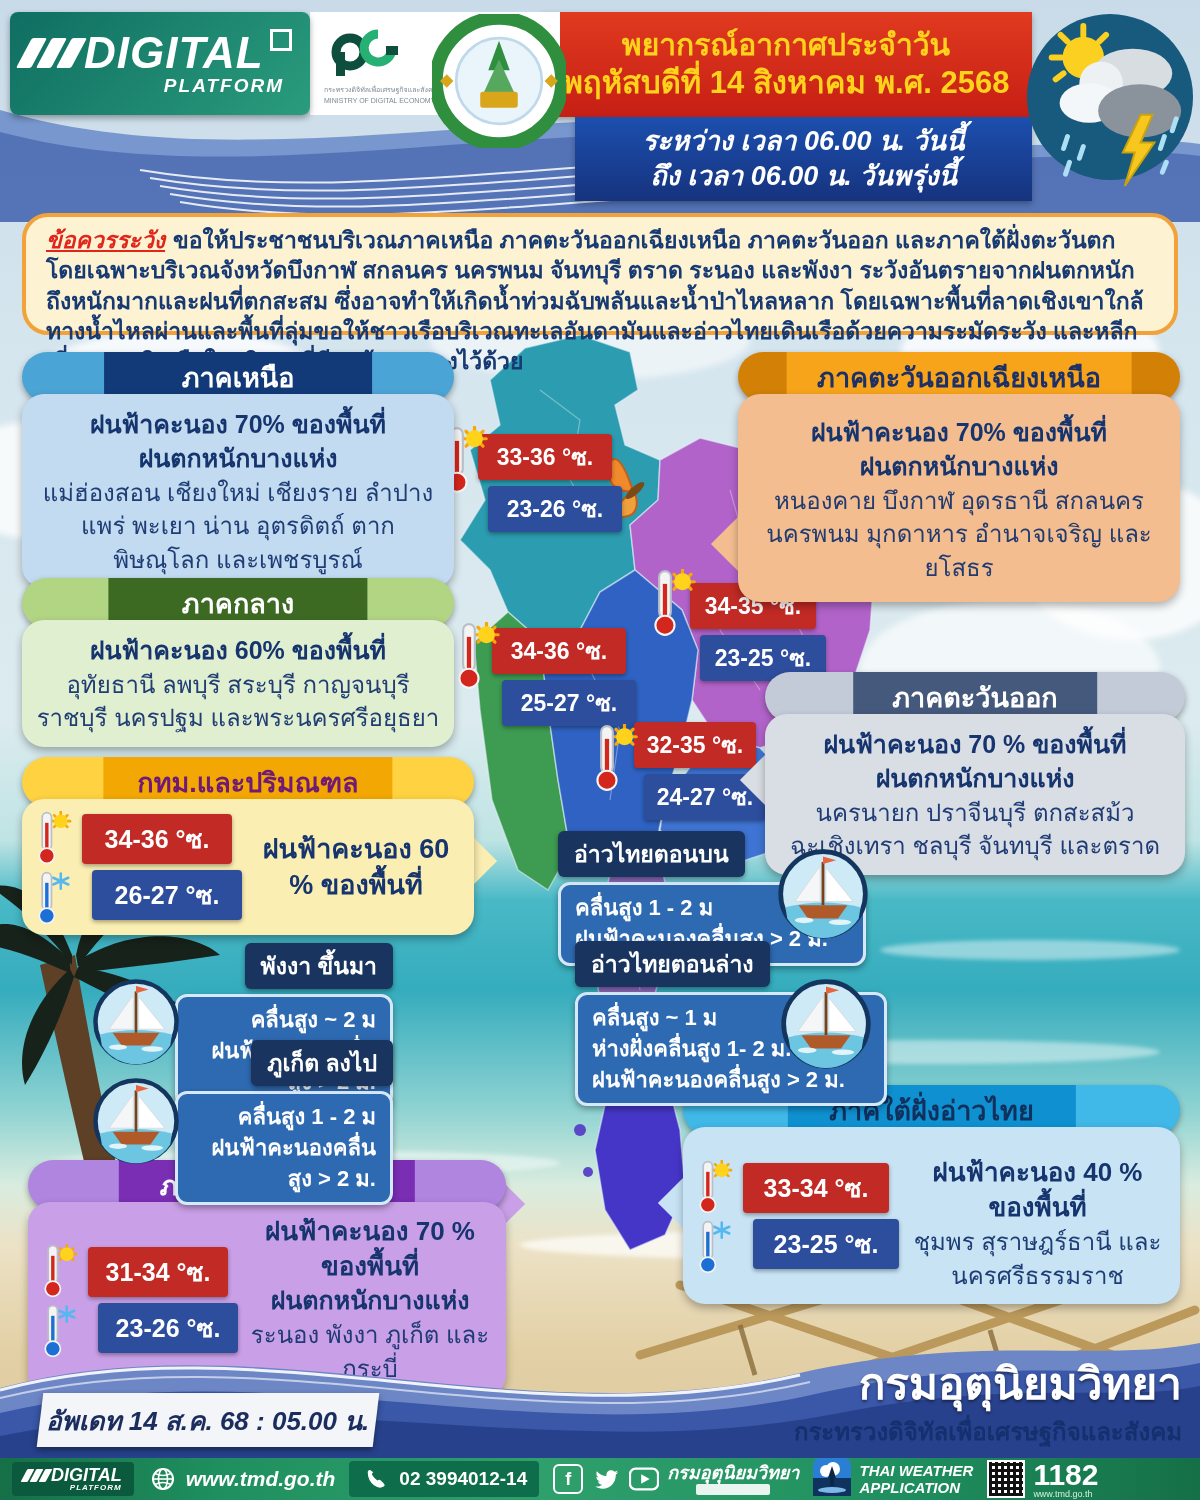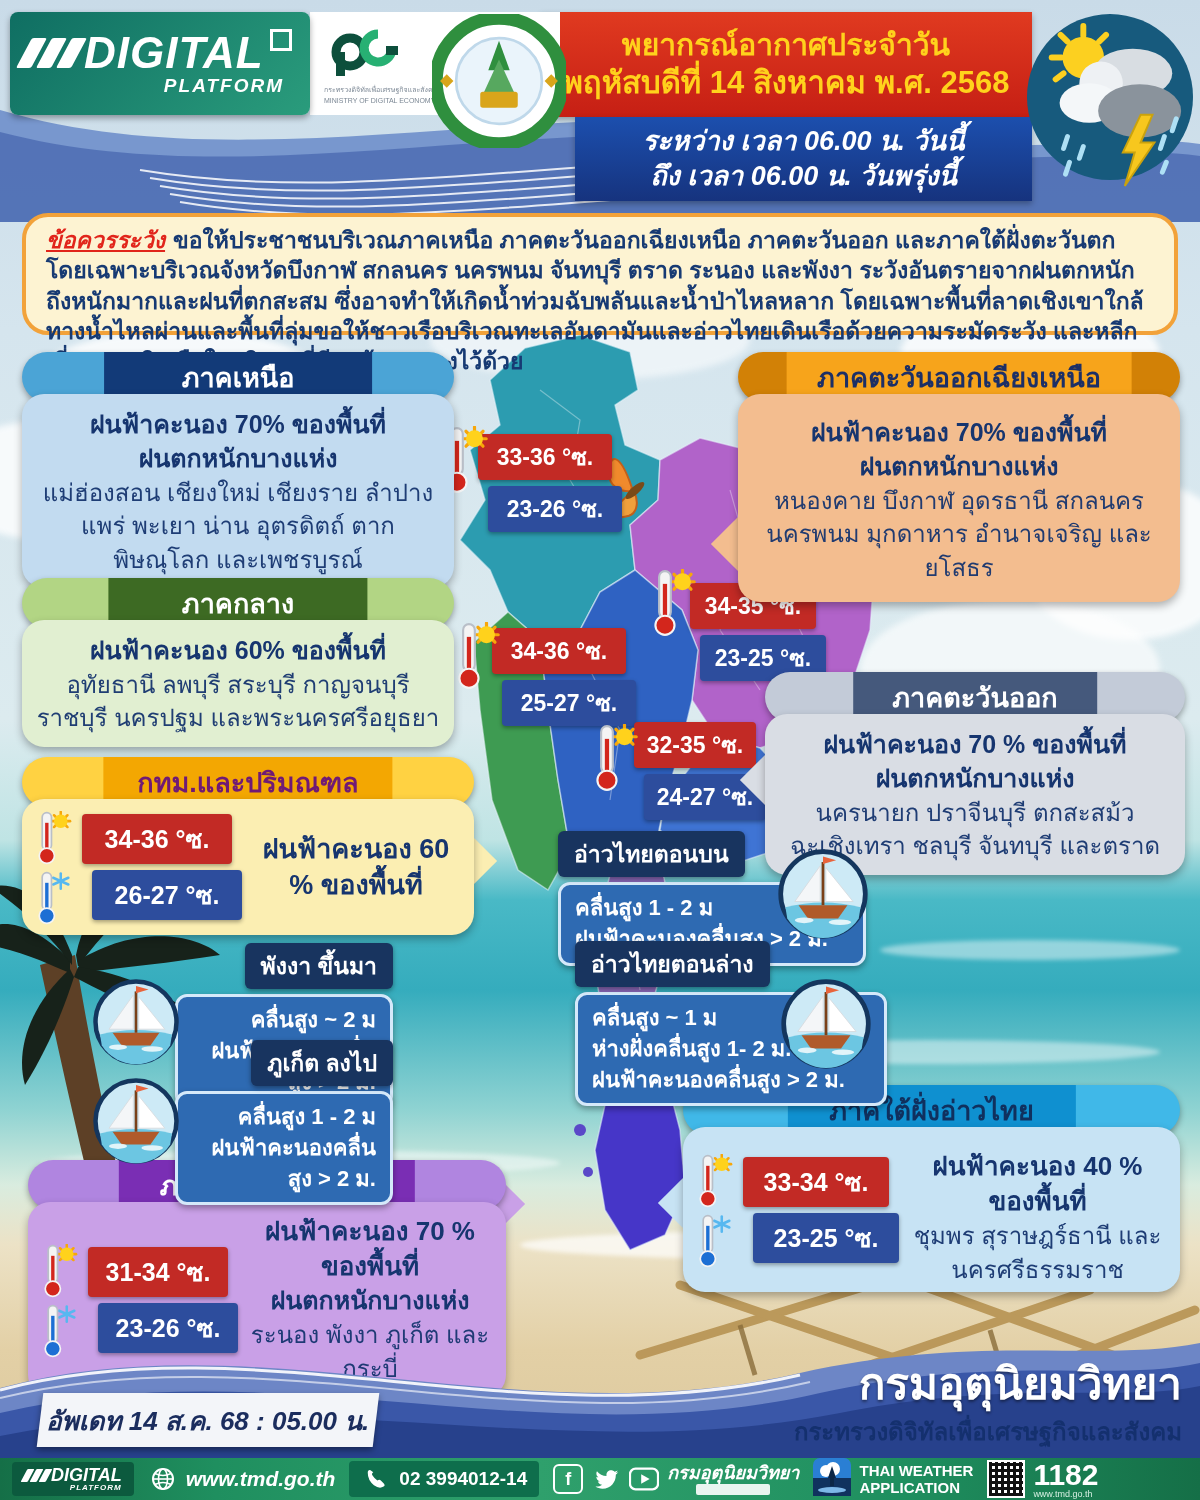--- a/index.html
+++ b/index.html
@@ -81,21 +81,21 @@
   .gb-digital .pf{font-style:italic;font-weight:bold;font-size:8px;letter-spacing:1px;text-align:right;line-height:1;}
   .gb-site{display:flex;align-items:center;gap:8px;font-weight:bold;font-style:italic;font-size:21px;}
   .gb-phone{display:flex;align-items:center;gap:8px;background:#0e6e4c;border-radius:4px;padding:3px 12px;font-weight:bold;font-size:19px;}
   .gb-social{display:flex;align-items:center;gap:8px;}
   .soc{width:30px;height:30px;display:flex;align-items:center;justify-content:center;}
   .fbox{width:26px;height:26px;border:2.5px solid #fff;border-radius:6px;color:#fff;font-weight:bold;font-size:18px;display:flex;align-items:center;justify-content:center;}
   .gb-handle{display:flex;flex-direction:column;align-items:center;line-height:1;}
   .gb-handle .h1{font-style:italic;font-weight:bold;font-size:18px;}
   .gb-handle .pill{width:74px;height:11px;background:#fff;border-radius:2px;margin-top:2px;opacity:.9;}
   .gb-app{display:flex;align-items:center;gap:8px;}
-  .appname{font-weight:bold;font-size:15px;line-height:1.15;}
+  .appname{font-style:italic;font-weight:bold;font-size:15px;line-height:1.15;}
   .gb-qr{display:flex;align-items:center;gap:8px;}
   .qr{width:34px;height:34px;border:2px solid #fff;background-color:#fff;
       background-image:repeating-linear-gradient(0deg,#111 0 3px,transparent 3px 6px),repeating-linear-gradient(90deg,#111 0 3px,#fff 3px 6px);}
   .hotline{font-weight:bold;font-size:30px;line-height:1;}
   .hotsub{font-size:9px;color:#d6efe2;line-height:1;}
 </style>
 </head>
 <body>
 
 <div class="stage">
@@ -506,21 +506,21 @@
         </div>
         <div class="bline" style="flex:1;font-size:27px;">ฝนฟ้าคะนอง 60 % ของพื้นที่</div>
       </div>
     </div>
   </div>
 
   <div class="card" style="left:683px;top:1085px;width:497px;">
     <div class="tab" style="background:#40b8e8;">
       <div class="tab-inner" style="background:#0f90d0;color:#10305e;width:58%;">ภาคใต้ฝั่งอ่าวไทย</div>
     </div>
-    <div class="cbody" style="background:#c7e3f4;padding:6px 14px;">
+    <div class="cbody" style="background:#c7e3f4;padding:12px 14px;">
       <div class="tailsq" style="background:#c7e3f4;left:-16px;top:54px;"></div>
       <div class="fleft">
         <div class="iconcol">
           <span><svg width="36" height="54" viewBox="0 0 40 64">
                 <g stroke="#f7a70a" stroke-width="3" stroke-linecap="round">
                   <line x1="28" y1="1" x2="28" y2="6"></line>
                   <line x1="17" y1="12" x2="22" y2="12"></line>
                   <line x1="34" y1="12" x2="39" y2="12"></line>
                   <line x1="20" y1="5" x2="23" y2="8"></line>
                   <line x1="36" y1="5" x2="33" y2="8"></line>

